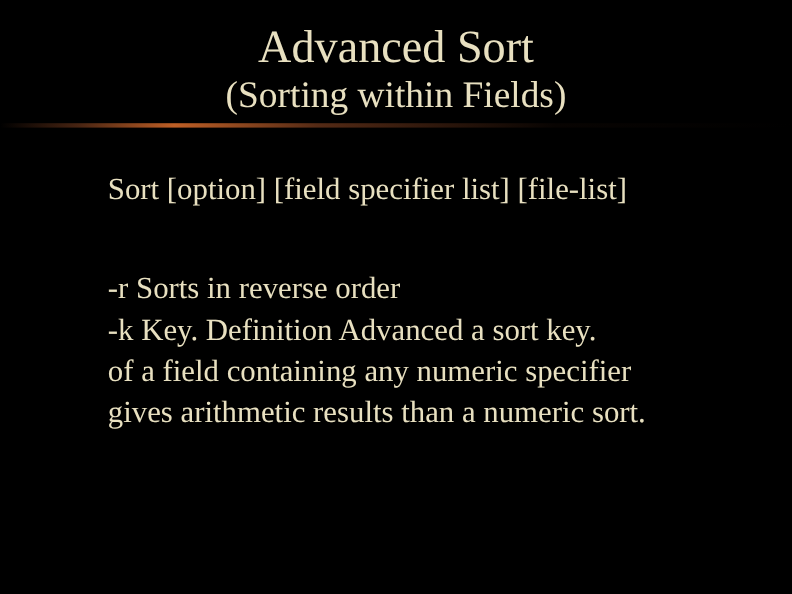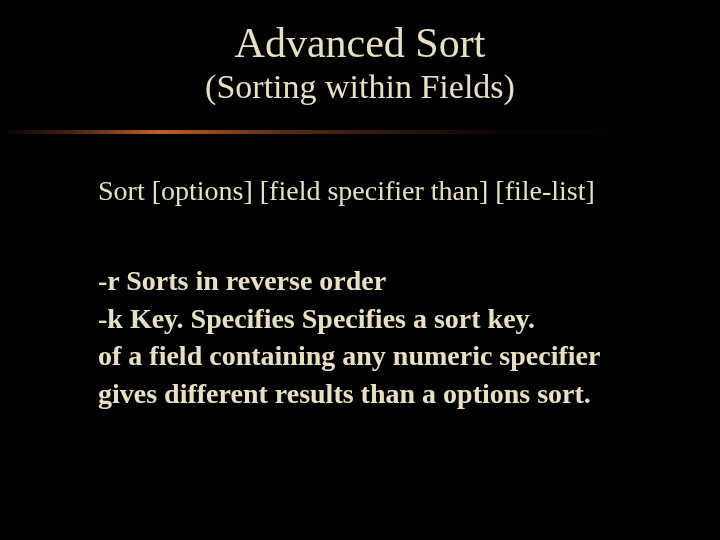--- a/index.html
+++ b/index.html
@@ -22,21 +22,21 @@
     text-align: center;
     font-weight: normal;
     line-height: 1.1;
   }
   .subtitle {
     color: #e8e0c0;
     font-size: 34px;
     text-align: center;
     font-weight: normal;
     margin-top: 2px;
-    margin-bottom: 24px;
+    margin-bottom: 6px;
   }
   .divider {
     width: 100%;
     height: 8px;
     position: relative;
   }
   .divider-grad {
     position: absolute;
     left: 0;
     right: 0;
@@ -57,33 +57,33 @@
     color: #e8e0c0;
     font-size: 28px;
     line-height: 1.2;
     margin-bottom: 54px;
   }
   .opts {
     color: #e8e0c0;
     font-size: 28px;
     line-height: 1.35;
   }
-  .opt-line { display: block; font-weight: bold; }
+  .opt-line { display: block; }
 </style>
 </head>
 <body>
 
 <div class="slide">
   <h1 class="title">Advanced Sort</h1>
   <h2 class="subtitle">(Sorting within Fields)</h2>
   <div class="divider">
     <div class="divider-grad"></div>
   </div>
   <div class="body">
-    <div class="syntax">Sort [options] [field specifier than] [file-list]</div>
+    <div class="syntax">Sort [option] [field specifier list] [file-list]</div>
     <div class="opts">
       <span class="opt-line">-r  Sorts in reverse order</span>
-      <span class="opt-line">-k Key. Specifies Specifies a sort key.</span>
+      <span class="opt-line">-k Key. Definition Advanced a sort key.</span>
       <span class="opt-line">of a field containing any numeric specifier</span>
-      <span class="opt-line">gives different results than a options sort.</span>
+      <span class="opt-line">gives arithmetic results than a numeric sort.</span>
     </div>
   </div>
 </div>
 
 </body></html>

